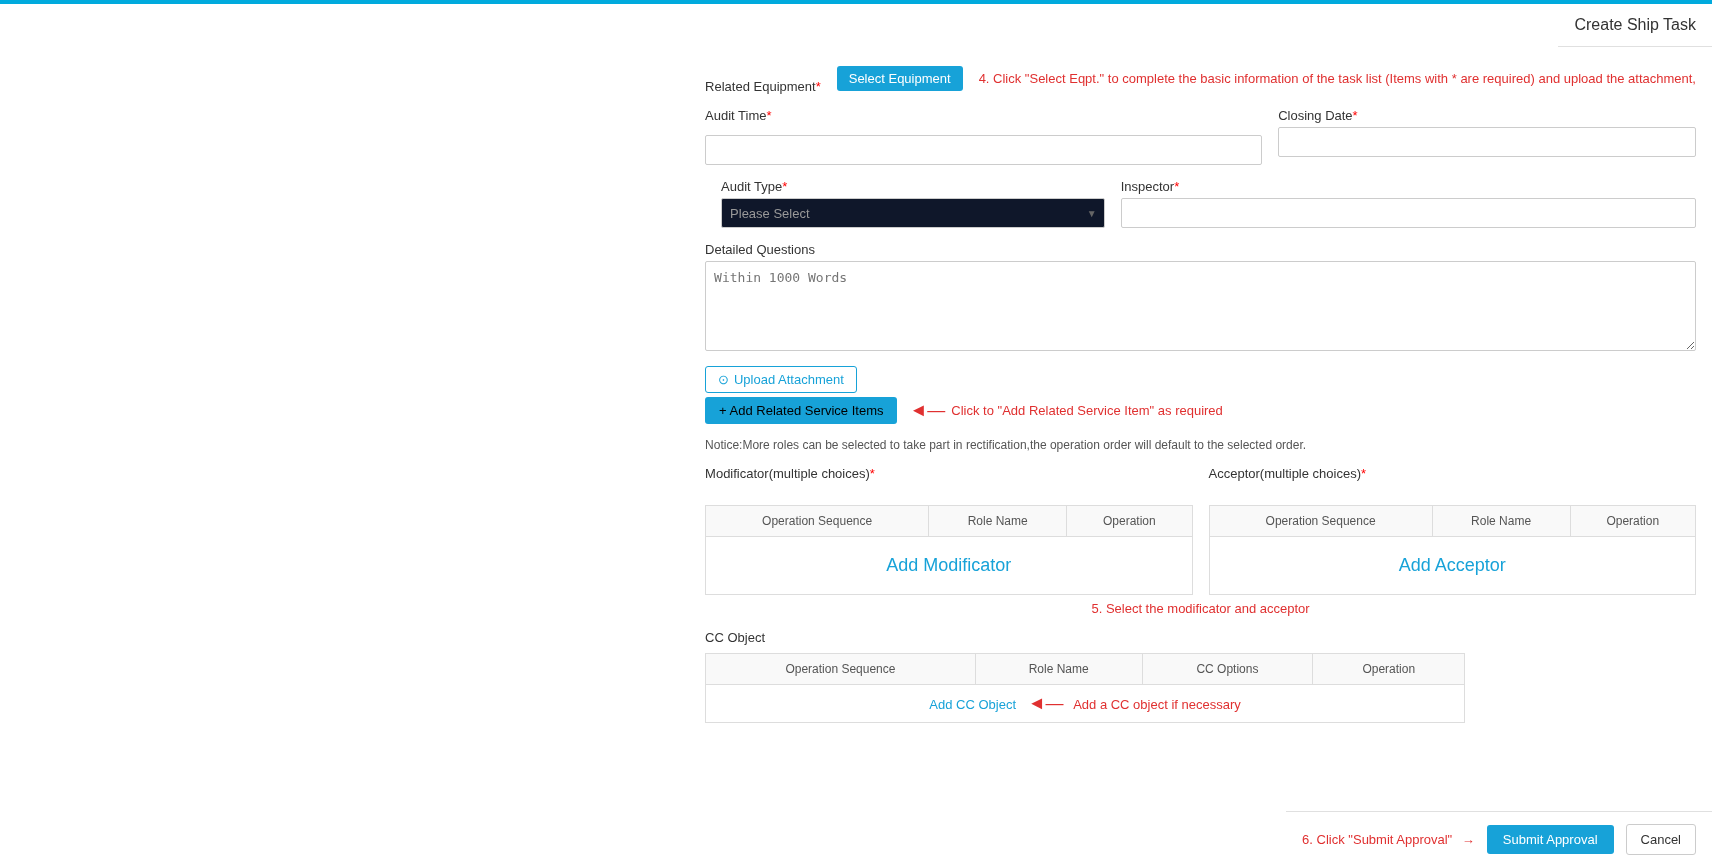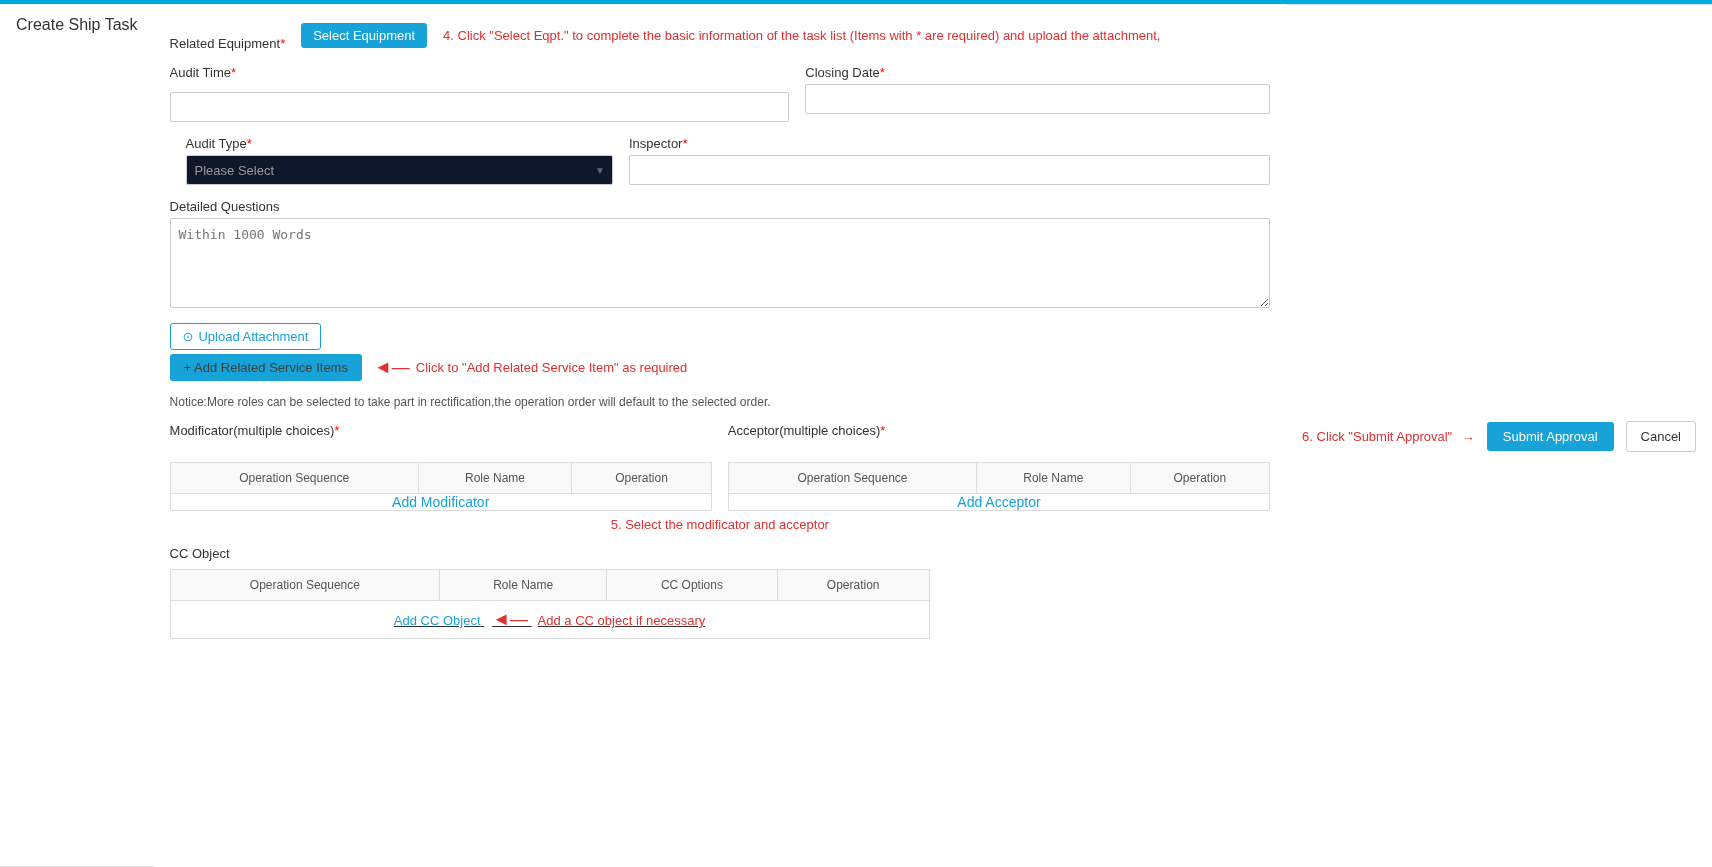--- a/index.html
+++ b/index.html
@@ -1,20 +1,20 @@
 <!DOCTYPE html>
 <html><head>
   <meta charset="utf-8">
   <style>
     * { box-sizing: border-box; margin: 0; padding: 0; }
     body { font-family: Arial, sans-serif; font-size: 13px; background: #f0f0f0; color: #333; }
 
     .top-bar { height: 4px; background: #00aadd; }
 
-    .page-container { background: #fff; min-height: 863px; display: flex; flex-direction: row; }
+    .page-container { background: #fff; min-height: 863px; display: flex; flex-direction: column; align-items: flex-end; }
 
     .page-header { padding: 12px 16px; border-bottom: 1px solid #e0e0e0; }
     .page-title { font-size: 16px; font-weight: normal; color: #333; }
 
     .form-area { padding: 16px; flex: 1; }
 
     .label { font-size: 13px; color: #333; }
     .label .required { color: red; }
 
     .input-field {
@@ -105,21 +105,21 @@
       align-items: center;
       gap: 5px;
     }
 
     .upload-section { margin-bottom: 4px; }
     .file-limit-text { font-size: 12px; color: #666; margin-bottom: 14px; }
 
     .add-service-section { display: flex; align-items: center; gap: 12px; margin-bottom: 14px; }
     .add-service-btn {
       background: #17a2d8;
-      color: #404040;
+      color: #000000;
       border: none;
       border-radius: 3px;
       padding: 6px 14px;
       font-size: 13px;
       cursor: pointer;
     }
 
     .arrow-label { display: flex; align-items: center; gap: 6px; }
     .arrow-red { color: #e03030; font-size: 18px; }
     .instruction-red { color: #e03030; font-size: 13px; }
@@ -136,23 +136,23 @@
       background: #f9f9f9;
       border: 1px solid #ddd;
       padding: 8px 10px;
       font-size: 12px;
       font-weight: normal;
       color: #555;
       text-align: center;
     }
     .role-table td {
       border: 1px solid #ddd;
-      padding: 0 10px;
+      padding: 18px 10px;
       text-align: center;
-      font-size: 14px;
+      font-size: 18px;
     }
     .add-link { color: #17a2d8; cursor: pointer; text-decoration: none; }
 
     .divider-col { width: 16px; }
 
     .cc-section { margin-bottom: 14px; }
     .cc-title { font-size: 13px; color: #333; margin-bottom: 8px; }
 
     .cc-table { width: 100%; max-width: 760px; border-collapse: collapse; border: 1px solid #ddd; }
     .cc-table th {
@@ -162,21 +162,20 @@
       font-size: 12px;
       font-weight: normal;
       color: #555;
       text-align: center;
     }
     .cc-table td {
       border: 1px solid #ddd;
       padding: 8px 10px;
       text-align: center;
       font-size: 13px;
-      text-decoration: underline;
     }
 
     .footer-bar {
       border-top: 1px solid #e0e0e0;
       padding: 12px 16px;
       display: flex;
       justify-content: flex-end;
       align-items: center;
       gap: 12px;
       background: #fff;

